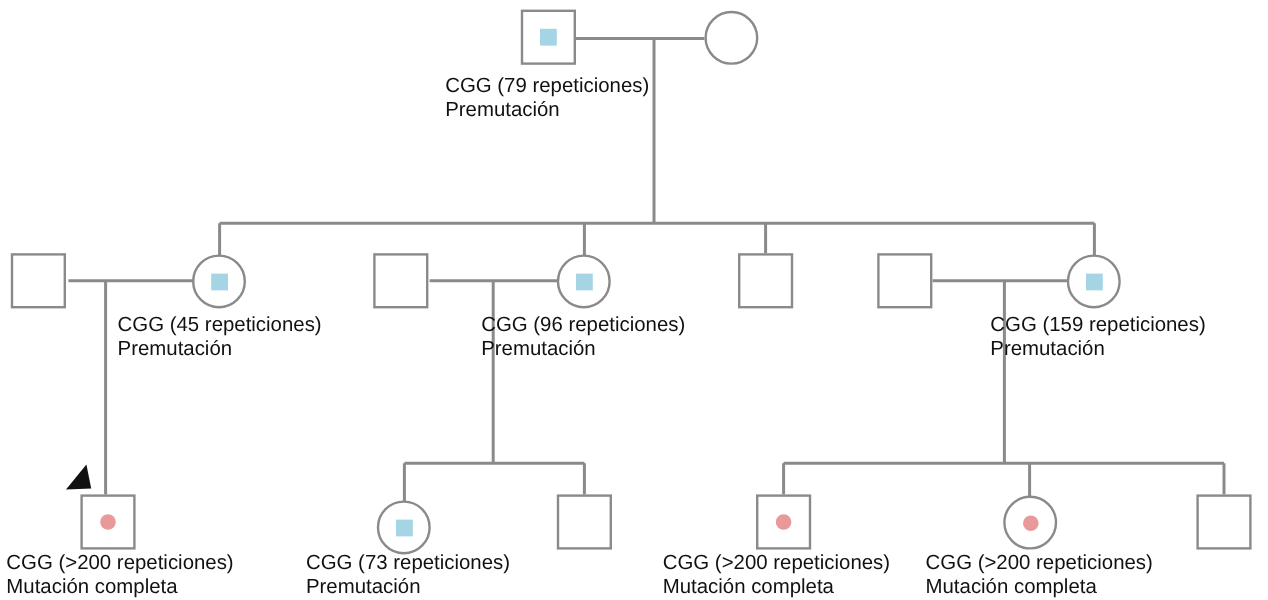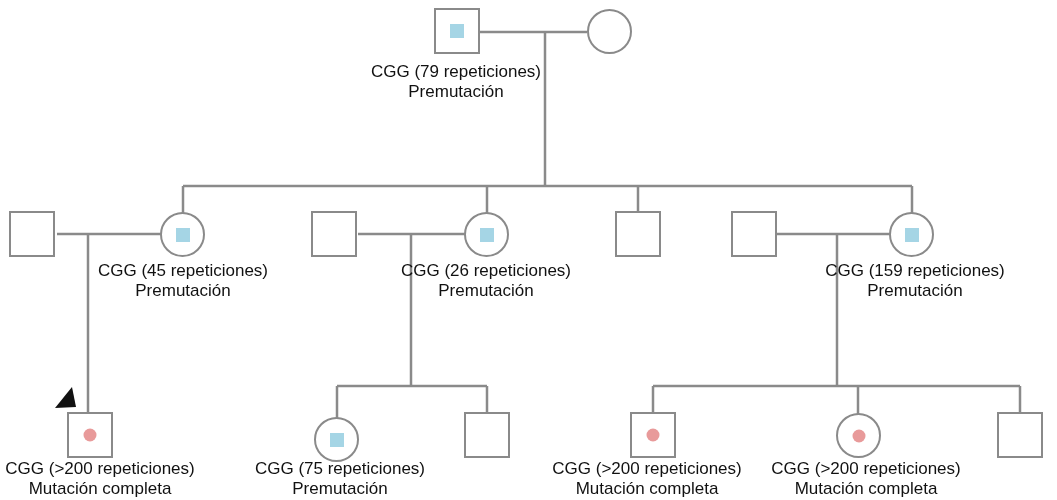--- a/index.html
+++ b/index.html
@@ -27,21 +27,21 @@
   }
   .mdot{
     position:absolute;left:50%;top:50%;
     width:13px;height:13px;border-radius:50%;
     transform:translate(-50%,-50%);
     background:var(--fullmutation-color,#e89a9a);
   }
   .plabel{
     position:absolute;
     transform:translateX(-50%);
-    text-align:center;
+    text-align:left;
     white-space:nowrap;
     font-size:17px;line-height:20px;
     color:var(--text-color,#111111);
   }
 </style>
 </head>
 <body>
 
 <div class="stage">
 
@@ -105,33 +105,33 @@
 
   <div class="plabel" style="left:456px;top:62px">
     <div>CGG (79 repeticiones)</div>
     <div>Premutación</div>
   </div>
   <div class="plabel" style="left:183px;top:261px">
     <div>CGG (45 repeticiones)</div>
     <div>Premutación</div>
   </div>
   <div class="plabel" style="left:486px;top:261px">
-    <div>CGG (26 repeticiones)</div>
+    <div>CGG (96 repeticiones)</div>
     <div>Premutación</div>
   </div>
   <div class="plabel" style="left:915px;top:261px">
     <div>CGG (159 repeticiones)</div>
     <div>Premutación</div>
   </div>
   <div class="plabel" style="left:100px;top:459px">
     <div>CGG (&gt;200 repeticiones)</div>
     <div>Mutación completa</div>
   </div>
   <div class="plabel" style="left:340px;top:459px">
-    <div>CGG (75 repeticiones)</div>
+    <div>CGG (73 repeticiones)</div>
     <div>Premutación</div>
   </div>
   <div class="plabel" style="left:647px;top:459px">
     <div>CGG (&gt;200 repeticiones)</div>
     <div>Mutación completa</div>
   </div>
   <div class="plabel" style="left:866px;top:459px">
     <div>CGG (&gt;200 repeticiones)</div>
     <div>Mutación completa</div>
   </div>

